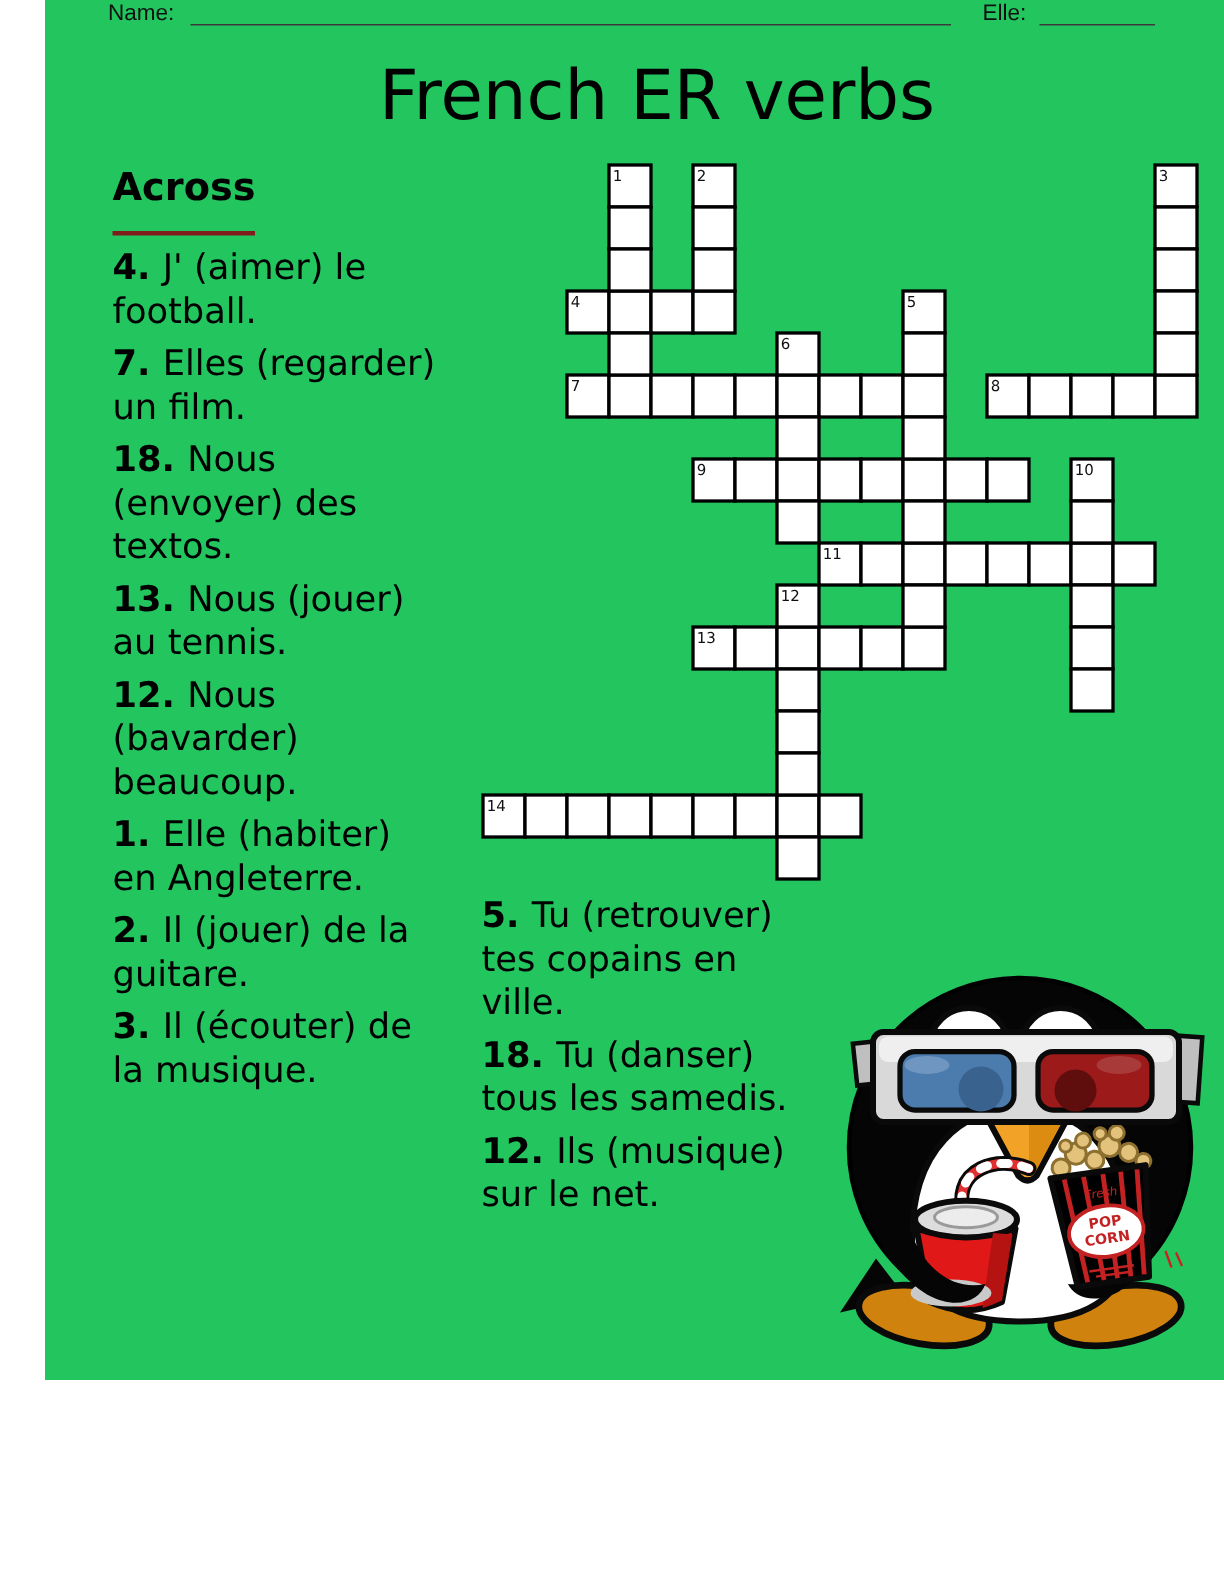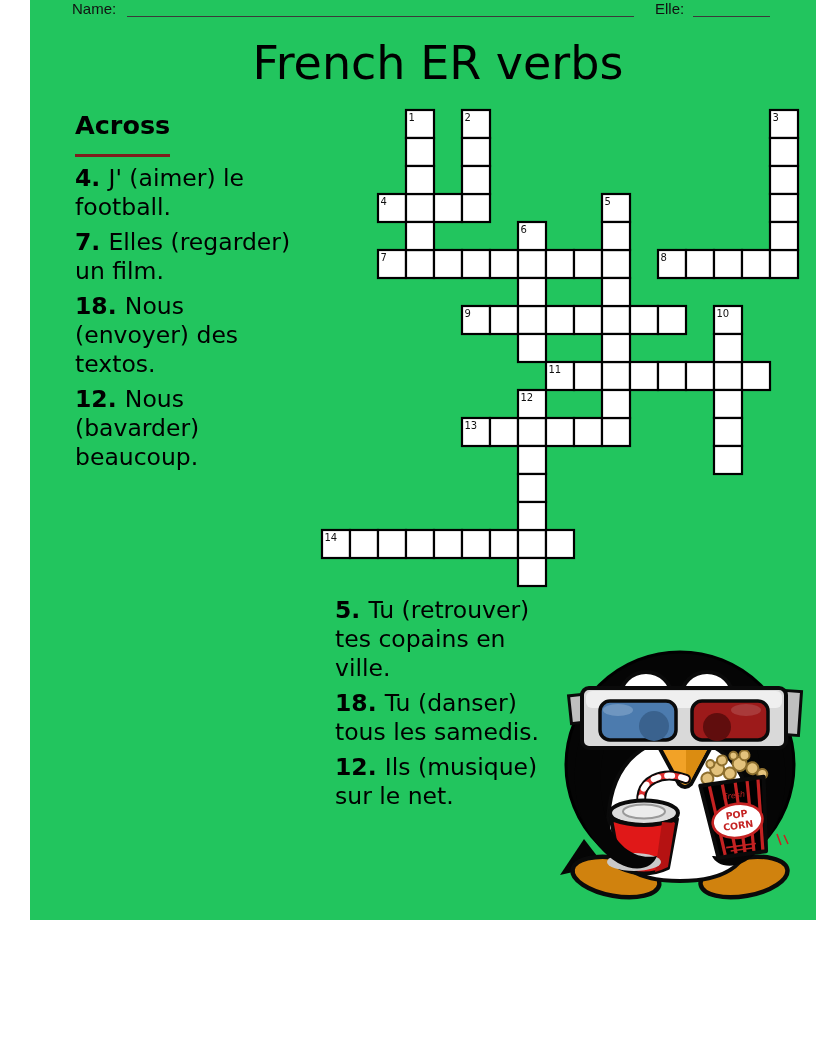--- a/index.html
+++ b/index.html
@@ -8,21 +8,21 @@
   .hdr-label{position:absolute;top:0px;font-family:"Liberation Sans",sans-serif;font-size:15px;color:#111;}
   #name-label{left:42px;}
   #date-label{left:625px;}
   .hdr-line{position:absolute;top:16px;height:0;border-bottom:1.6px solid #3a3a3a;}
   #name-line{left:97px;width:507px;}
   #date-line{left:663px;width:77px;}
   .title{position:absolute;top:36px;left:0;width:100%;text-align:center;
          font-size:46px;font-weight:500;letter-spacing:0px;}
   .clue-col{position:absolute;font-size:23.5px;line-height:29px;}
   #col-left{left:45px;top:111px;width:219px;}
-  #col-mid{left:305px;top:596px;width:212px;}
+  #col-mid{left:291px;top:596px;width:212px;}
   .heading-wrap{margin:0 0 7px 0;}
   .clue-heading{display:inline-block;font-weight:bold;font-size:25.5px;
                 border-bottom:3px solid #7f1d1d;padding-bottom:14px;line-height:29px;}
   #down-wrap{margin-top:9px;}
   .clue{margin-bottom:6px;}
   .cnum{font-weight:bold;}
   #grid{position:absolute;left:290px;top:108px;}
   #penguin{position:absolute;left:520px;top:627px;}
 </style>
 </head>
@@ -38,21 +38,27 @@
   <div class="title">French ER verbs</div>
 
   <div class="clue-col" id="col-left">
     <div class="heading-wrap">
       <span class="clue-heading">Across</span>
     </div>
     <div id="across-list">
         <div class="clue"><span class="cnum">4. </span><span>J' (aimer) le football.</span></div>
         <div class="clue"><span class="cnum">7. </span><span>Elles (regarder) un film.</span></div>
         <div class="clue"><span class="cnum">18. </span><span>Nous (envoyer) des textos.</span></div>
+        <div class="clue"><span class="cnum">13. </span><span>Nous (jouer) au tennis.</span></div>
         <div class="clue"><span class="cnum">12. </span><span>Nous (bavarder) beaucoup.</span></div>
+      </div>
+    <div id="down-list-left">
+        <div class="clue"><span class="cnum">1. </span><span>Elle (habiter) en Angleterre.</span></div>
+        <div class="clue"><span class="cnum">2. </span><span>Il (jouer) de la guitare.</span></div>
+        <div class="clue"><span class="cnum">3. </span><span>Il (écouter) de la musique.</span></div>
       </div>
   </div>
 
   <div class="clue-col" id="col-mid">
     <div id="down-list-mid">
         <div class="clue"><span class="cnum">5. </span><span>Tu (retrouver) tes copains en ville.</span></div>
         <div class="clue"><span class="cnum">18. </span><span>Tu (danser) tous les samedis.</span></div>
         <div class="clue"><span class="cnum">12. </span><span>Ils (musique) sur le net.</span></div>
       </div>
   </div>

